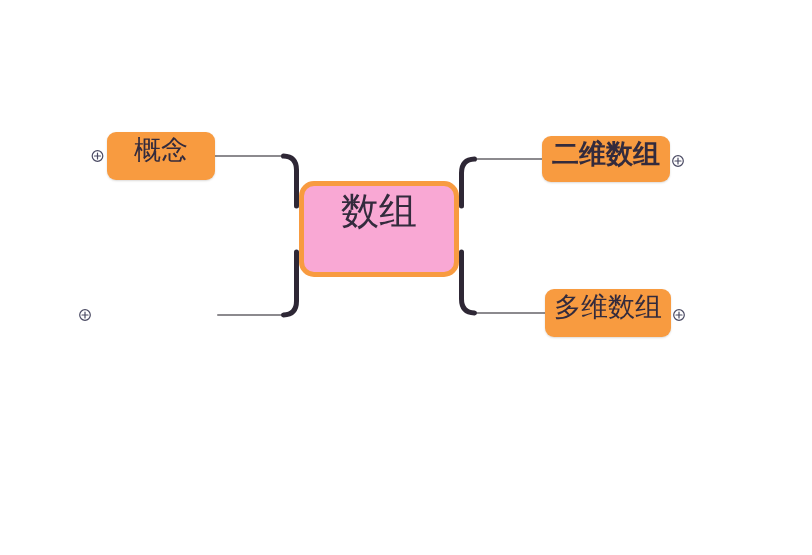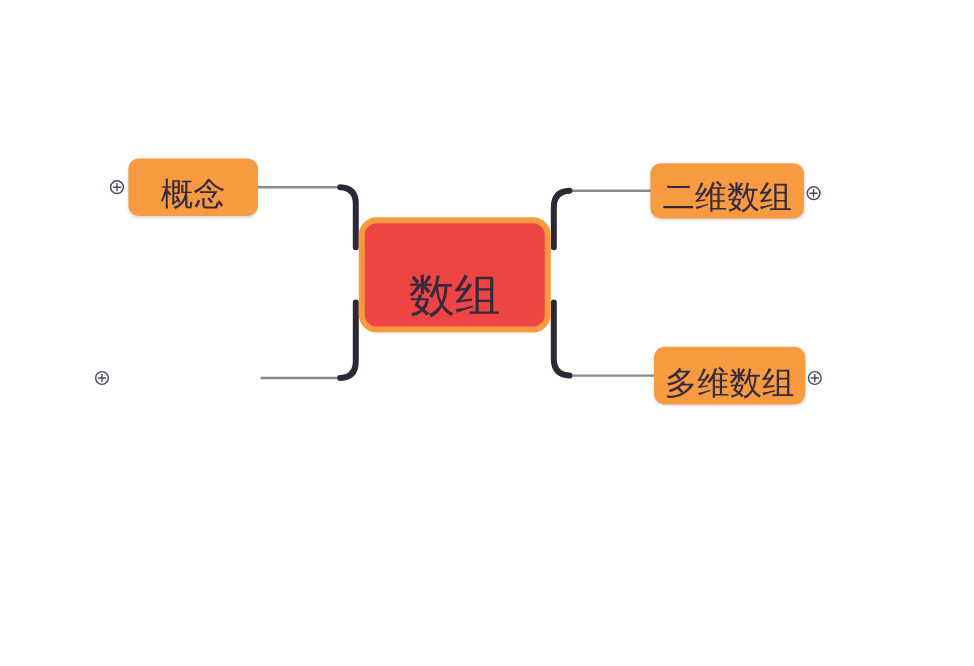--- a/index.html
+++ b/index.html
@@ -28,36 +28,36 @@
   }
   .link-dark {
     fill: none;
     stroke: #2e2735;
     stroke-width: 5;
     stroke-linecap: round;
   }
   .topic {
     position: absolute;
     display: flex;
-    align-items: flex-end;
+    align-items: flex-start;
     justify-content: center;
     box-sizing: border-box;
     color: #332b3d;
     white-space: nowrap;
     cursor: default;
     user-select: none;
   }
   .topic-branch {
     background: #f89b40;
     border-radius: 9px;
     font-size: 27px;
     box-shadow: 0 1px 2px rgba(60, 50, 40, 0.18);
   }
   .topic-root {
-    background: #ef4444;
+    background: #f9a8d4;
     border: 5px solid #f89b40;
     border-radius: 15px;
     font-size: 38px;
   }
   .expand-btn circle {
     fill: #ffffff;
     stroke: #4a4a63;
     stroke-width: 1.2;
   }
   .expand-btn line {
@@ -113,20 +113,20 @@
   </svg>
 
   <div class="topic topic-root" style="left:299px; top:181px; width:160px; height:96px;">
     <span>数组</span>
   </div>
 
   <div class="topic topic-branch" style="left:107px; top:132px; width:108px; height:48px;">
     <span>概念</span>
   </div>
 
-  <div class="topic topic-branch" style="left:542px; top:136px; width:128px; height:46px;">
+  <div class="topic topic-branch" style="left:542px; top:136px; width:128px; height:46px;font-weight:bold;">
     <span>二维数组</span>
   </div>
   <div class="topic topic-branch" style="left:545px; top:289px; width:126px; height:48px;">
     <span>多维数组</span>
   </div>
 
 </div>
 
 </body></html>

